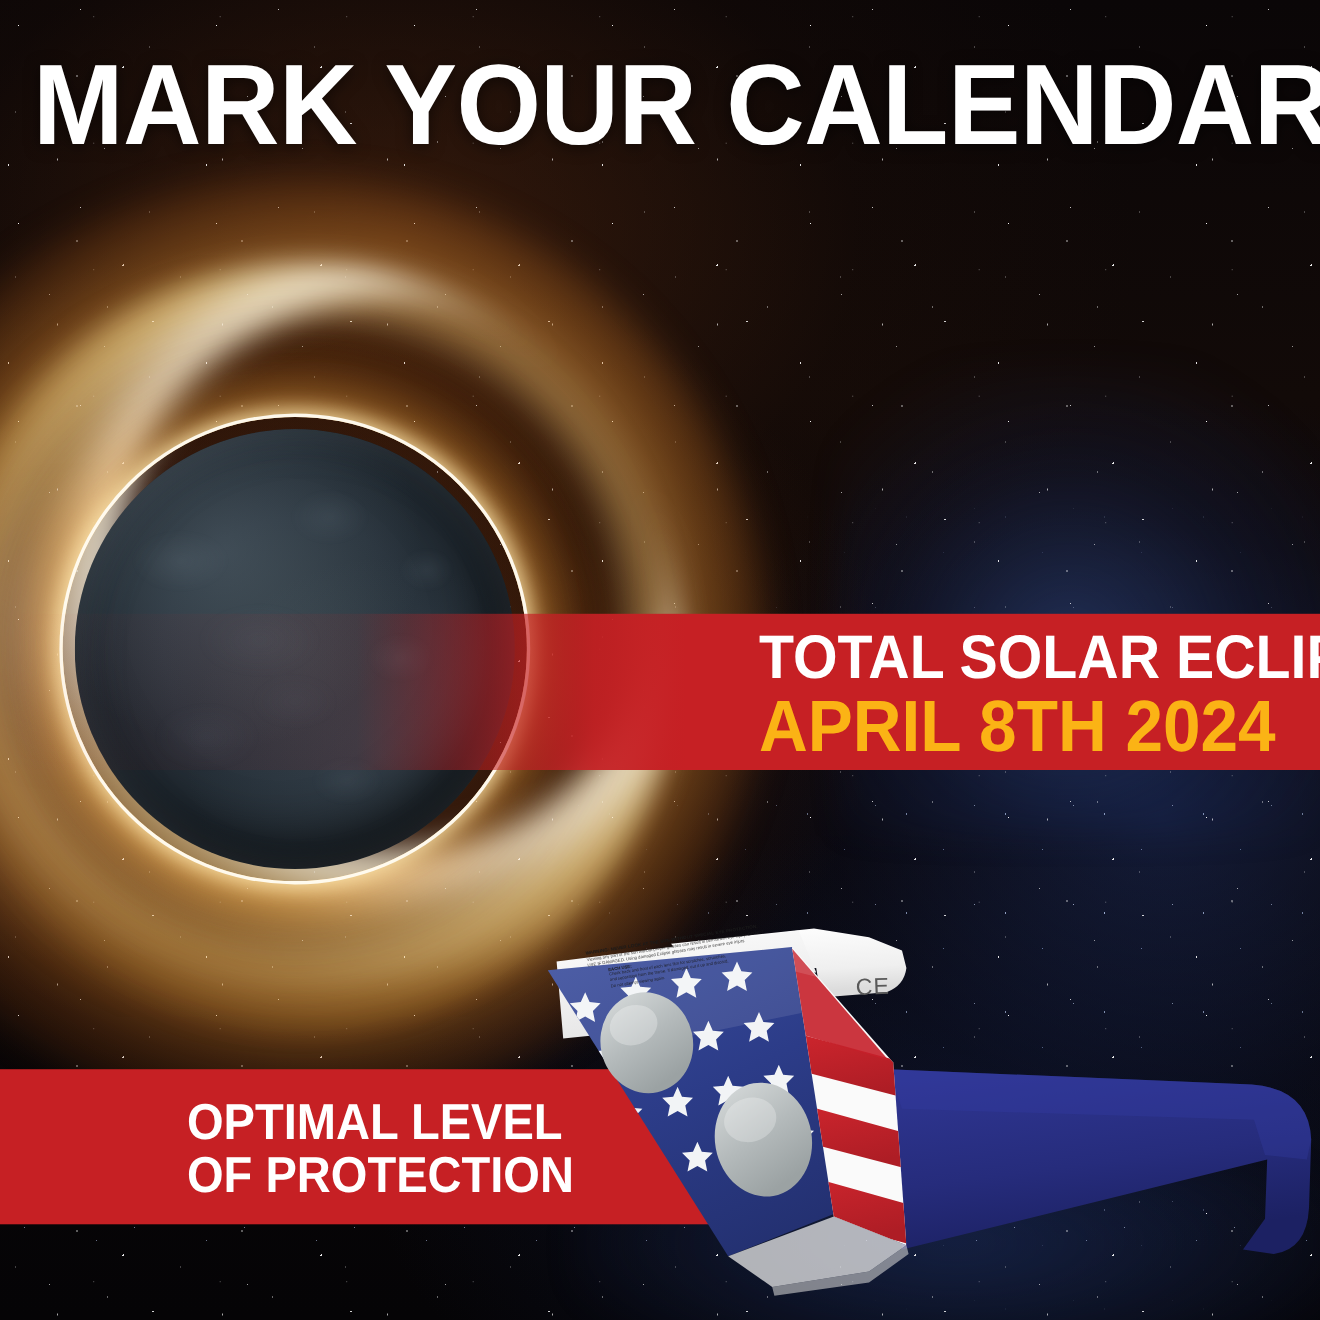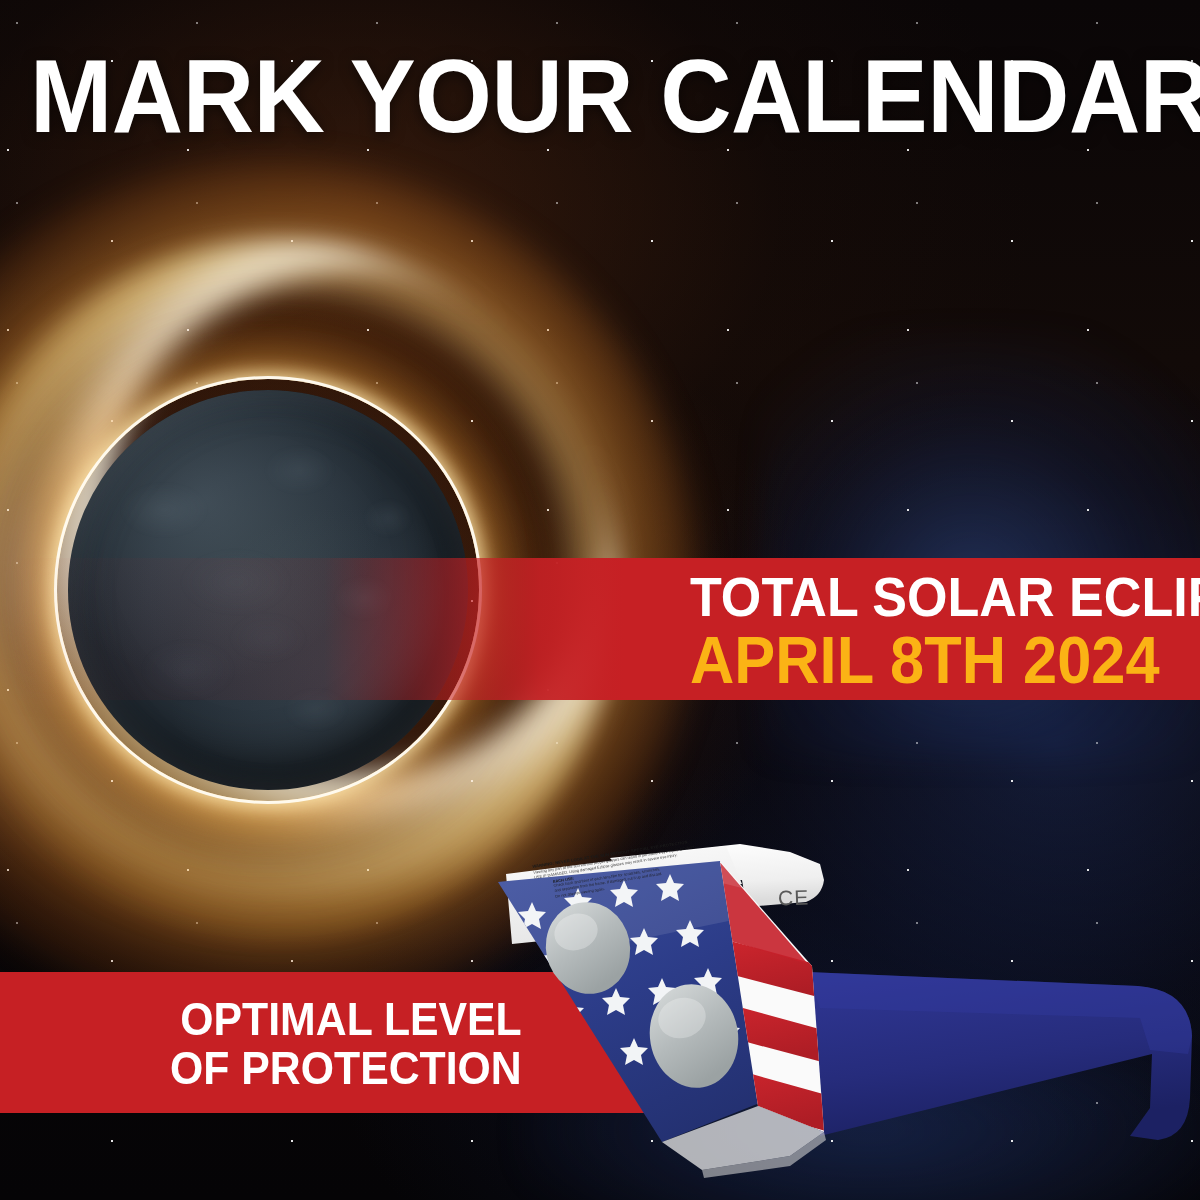--- a/index.html
+++ b/index.html
@@ -215,21 +215,21 @@
     color:#FBB315; font-weight:700; font-size:66px; line-height:1.02;
     margin-top:2px; transform:scaleX(.93); transform-origin:left center;
     white-space:nowrap;
   }
 
   
   .prot-banner {
     position:absolute; left:0; top:972px; width:702px; height:141px;
     background:#C62024;
   }
-  .prot-text { position:absolute; left:170px; top:995px;text-align:right; }
+  .prot-text { position:absolute; left:170px; top:995px; }
   .prot-line {
     color:#fff; font-weight:700; font-size:46px; line-height:1.06;
     transform:scaleX(.93); transform-origin:left center;
     white-space:nowrap;
   }
 
   
   .glasses { position:absolute; left:490px; top:840px; width:710px; height:360px; }
   .glasses svg { display:block; }
   .warn-text {

